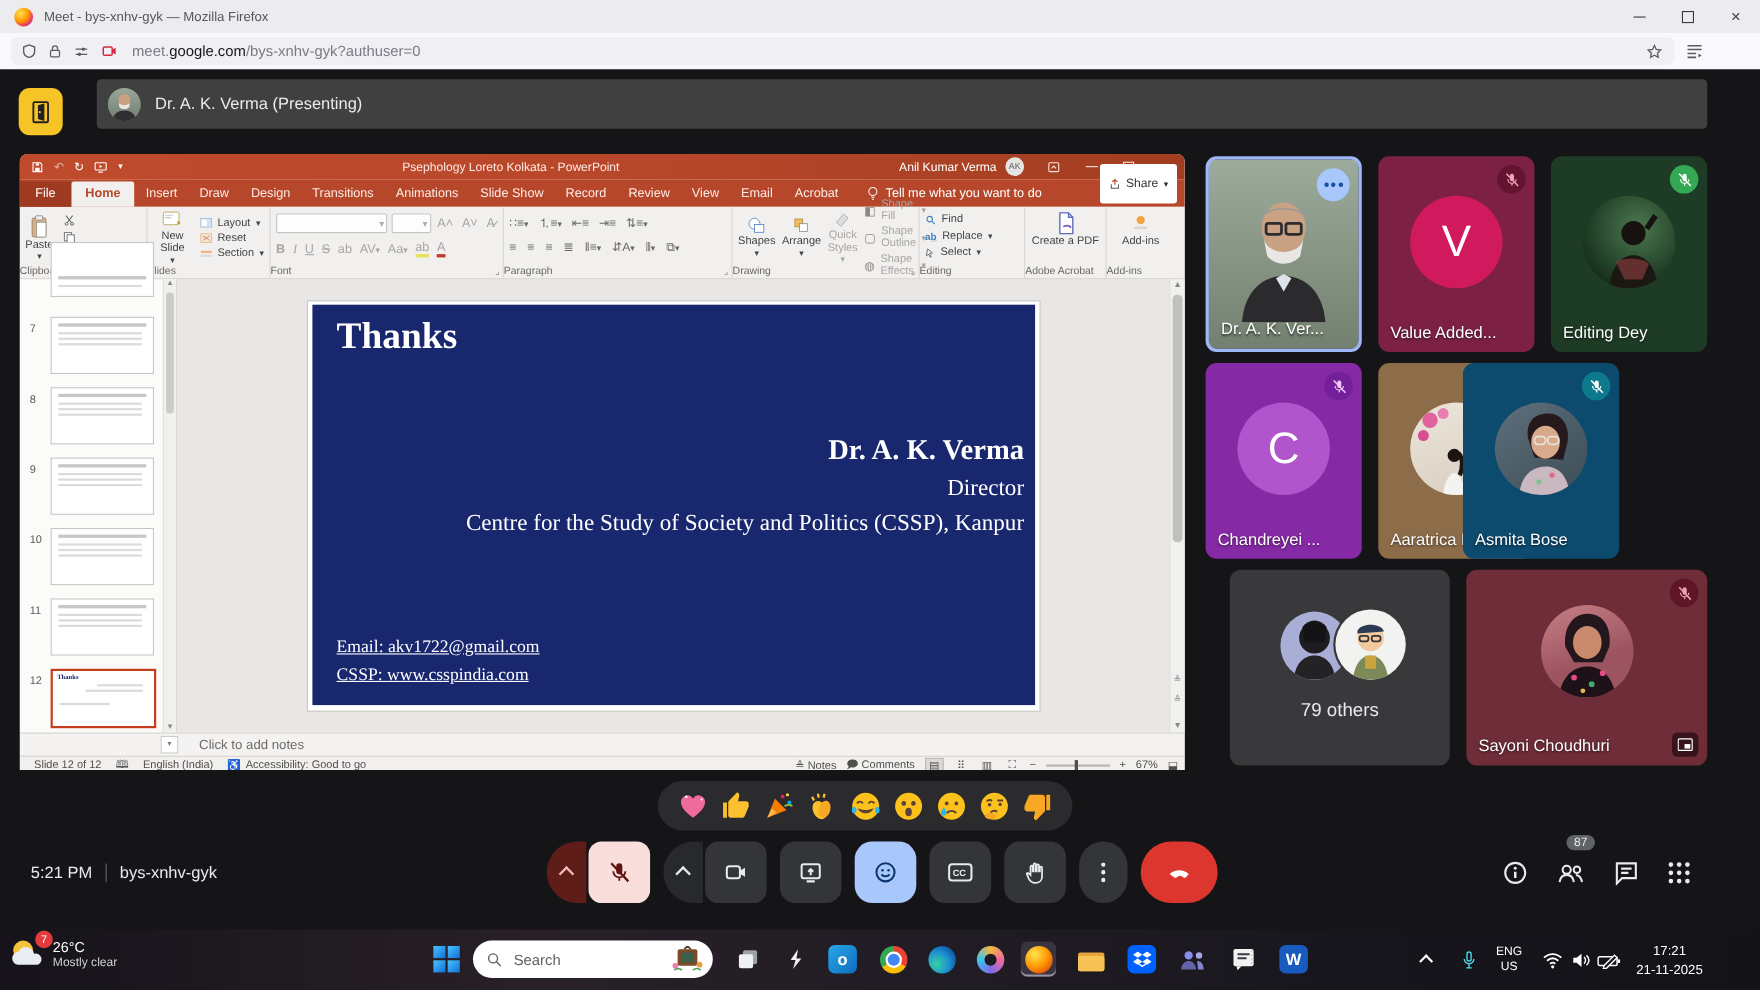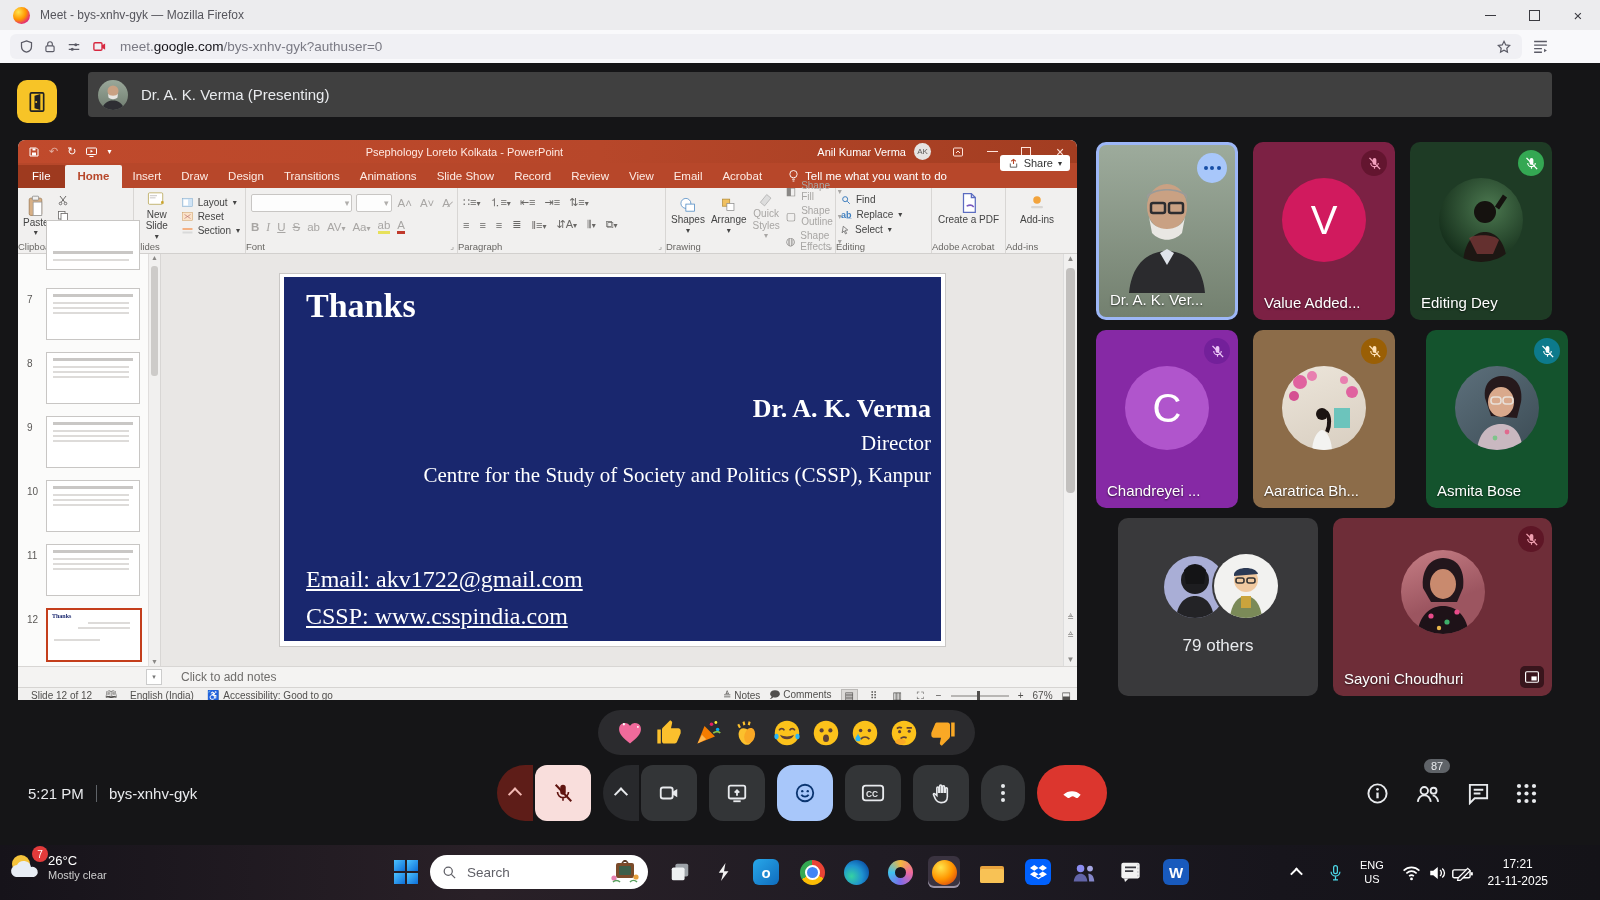--- a/index.html
+++ b/index.html
@@ -47,22 +47,22 @@
   .ppt-user{font-size:11px;margin-right:8px}
   .ak-badge{width:17px;height:17px;border-radius:50%;background:#e6e4e2;color:#5f5d5b;
             font-size:8px;display:flex;align-items:center;justify-content:center;margin-right:10px}
   .pwb{width:34px;height:23px;display:flex;align-items:center;justify-content:center;color:#ffe4db}
   .pwb .wline{border-color:#ffe4db}.pwb .wbox{border-color:#ffe4db;width:8px;height:8px}
   .ppt-tabs{height:25px;background:#b7472a;display:flex;align-items:flex-end;color:#fdebe4;font-size:11.5px}
   .ptab{padding:5px 10px 6px}
   .ptab.file{background:#9e3a1f;color:#fff;padding:5px 14px 6px}
   .ptab.active{background:#f1f0ef;color:#b7472a;border-radius:2px 2px 0 0;font-weight:bold;padding:5px 13px 6px}
   .tellme{display:flex;align-items:center;gap:6px;margin-left:16px;padding-bottom:5px;color:#fff}
-  .share-btn{margin-left:auto;margin-right:7px;margin-bottom:17px;background:#fff;color:#333;
-             border-radius:3px;font-size:11px;padding:2px 8px;display:flex;align-items:center;gap:5px}
+  .share-btn{margin-left:auto;margin-right:7px;margin-bottom:3px;background:#fff;color:#333;
+             border-radius:3px;font-size:11px;padding:12px 8px;display:flex;align-items:center;gap:5px}
   .ribbon{height:65px;background:#f1f0ef;border-bottom:1px solid #d2d0ce;display:flex}
   .rg{position:relative;border-right:1px solid #d8d6d4;padding:4px 5px 13px;box-sizing:border-box;flex:none}
   .rgl{position:absolute;bottom:1px;left:0;right:0;text-align:left;font-size:9.5px;color:#696764}
   .launch{position:absolute;bottom:2px;right:3px;color:#8a8886;font-size:8px}
   .bb{display:flex;flex-direction:column;align-items:center;font-size:10px;color:#444;line-height:1.15;text-align:center}
   .smallrow{display:flex;align-items:center;gap:5px;font-size:10px;color:#444}
   .gico{color:#8a8886;font-size:11px}
   .dis{color:#a8a6a4}
   .fontbox{background:#fdfdfd;border:1px solid #c8c6c4;height:16px;border-radius:2px;color:#b0aeac;
            font-size:9px;display:flex;align-items:center;justify-content:flex-end;padding:0 2px}
@@ -86,21 +86,21 @@
   .csb{position:absolute;left:2px;top:14px;width:9px;height:225px;background:#c2c0be;border-radius:4px}
 
   .slide{position:absolute;left:262px;top:20px;width:665px;height:372px;background:#fff;
          box-shadow:0 0 0 1px #c9c7c5}
   .slide-ink{position:absolute;left:4px;top:3px;right:4px;bottom:5px;background:#19276e;color:#fff;
              font-family:"Liberation Serif",serif}
   .sl-title{position:absolute;left:22px;top:10px;font-size:34px;font-weight:bold}
   .sl-right{position:absolute;right:10px;top:112px;text-align:right;line-height:1.5}
   .sl-name{font-size:26px;font-weight:bold}
   .sl-dir,.sl-org{font-size:21px}
-  .sl-links{position:absolute;left:22px;top:284px;font-size:24px;line-height:1.55}
+  .sl-links{position:absolute;left:22px;top:300px;font-size:16px;line-height:1.55}
   .sl-links div{text-decoration:underline}
 
   .notesbar{height:20px;background:#f4f3f2;border-top:1px solid #d8d6d4;position:relative;font-size:12px;color:#6e6c6a}
   .notes-handle{position:absolute;left:128px;top:2px;width:14px;height:14px;background:#fff;border:1px solid #ccc;
                 color:#777;font-size:7px;text-align:center;line-height:13px}
   .notes-text{position:absolute;left:163px;top:3px}
   .statusbar{height:15px;background:#f1f0ef;border-top:1px solid #d6d4d2;font-size:10px;color:#514f4d;
              display:flex;align-items:center;position:relative}
   .sb-item{margin-left:13px;white-space:nowrap}
   .sb-right{position:absolute;right:6px;display:flex;align-items:center;gap:9px}
@@ -711,21 +711,21 @@
   <div class="mic-badge micoff" style="background:#9a5f05;color:#ffe2b8">
       <svg viewBox="0 0 24 24" width="15" height="15">
         <path fill="currentColor" d="M12 14a3 3 0 0 0 3-3V6a3 3 0 0 0-6 0v5a3 3 0 0 0 3 3z"></path>
         <path fill="none" stroke="currentColor" stroke-width="1.8" d="M6 11a6 6 0 0 0 12 0M12 17v3.5"></path>
         <path stroke="currentColor" stroke-width="2.2" d="M4 3l17 18" fill="none"></path>
       </svg>
     </div>
   <div class="tname">Aaratrica Bh...</div>
 </div>
 
-<div class="ab tile" style="left:1426px;top:330px;background:#14532d">
+<div class="ab tile" style="left:1330px;top:330px;background:#0c4a6e">
   <div class="photo-circle" style="background:linear-gradient(140deg,#5d707c,#3c4c55)">
     <svg width="84" height="84" viewBox="0 0 84 84">
       <path d="M48 10c14 0 20 12 18 26l-4 16-26-2-6-18C28 18 36 10 48 10z" fill="#26191c"></path>
       <ellipse cx="46" cy="36" rx="13" ry="15" fill="#d9a98c"></ellipse>
       <rect x="36" y="31" width="10" height="7" rx="3" fill="none" stroke="#e8e0d8" stroke-width="1.6"></rect>
       <rect x="48" y="31" width="10" height="7" rx="3" fill="none" stroke="#e8e0d8" stroke-width="1.6"></rect>
       <path d="M22 84c2-20 14-26 24-26s20 6 22 26z" fill="#c9b8c0"></path>
       <circle cx="52" cy="66" r="2.4" fill="#e06a8e"></circle>
         <circle cx="40" cy="72" r="2.4" fill="#7ec48a"></circle>
     </svg>

